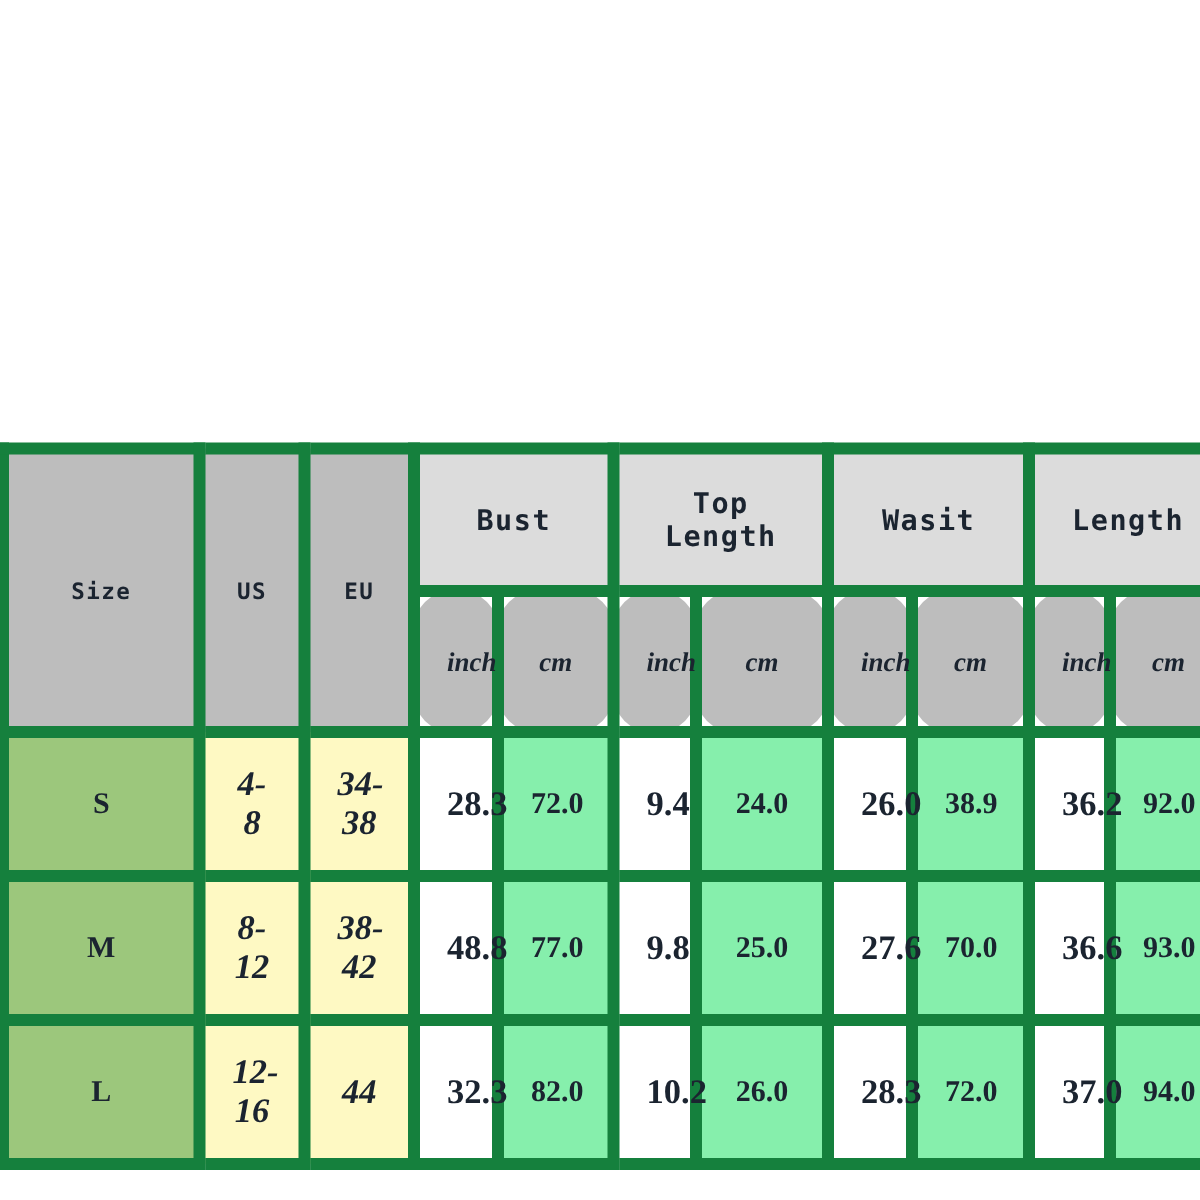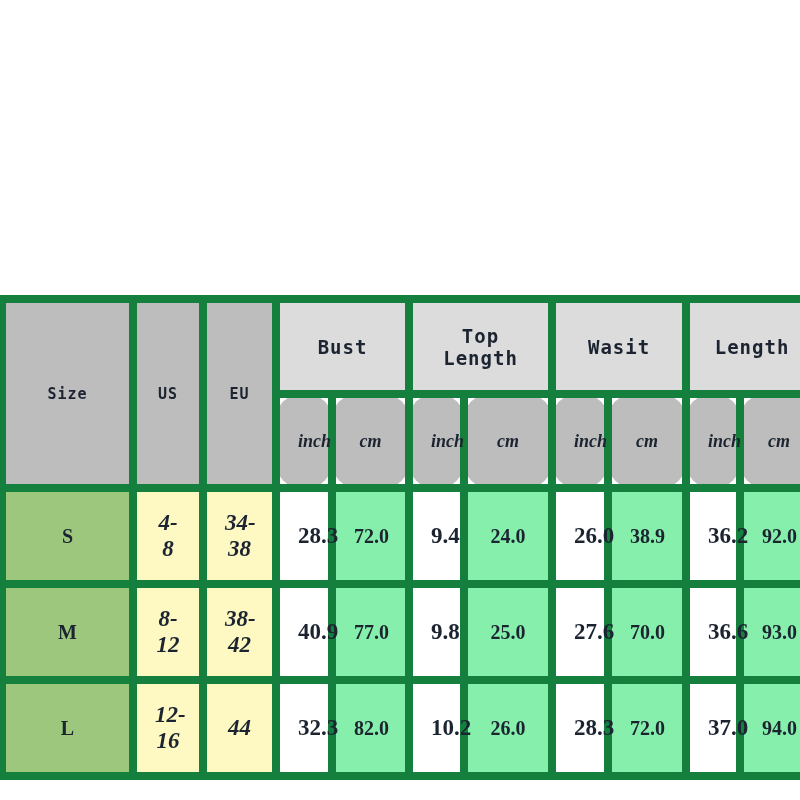--- a/index.html
+++ b/index.html
@@ -159,21 +159,21 @@
           <td class="cell-inch">26.0</td>
           <td class="cell-cm">38.9</td>
           <td class="cell-inch">36.2</td>
           <td class="cell-cm">92.0</td>
         </tr>
 
         <tr class="data-row">
           <td class="cell-size">M</td>
           <td class="cell-region">8-12</td>
           <td class="cell-region">38-42</td>
-          <td class="cell-inch">40.9</td>
+          <td class="cell-inch">48.8</td>
           <td class="cell-cm">77.0</td>
           <td class="cell-inch">9.8</td>
           <td class="cell-cm">25.0</td>
           <td class="cell-inch">27.6</td>
           <td class="cell-cm">70.0</td>
           <td class="cell-inch">36.6</td>
           <td class="cell-cm">93.0</td>
         </tr>
 
         <tr class="data-row">

